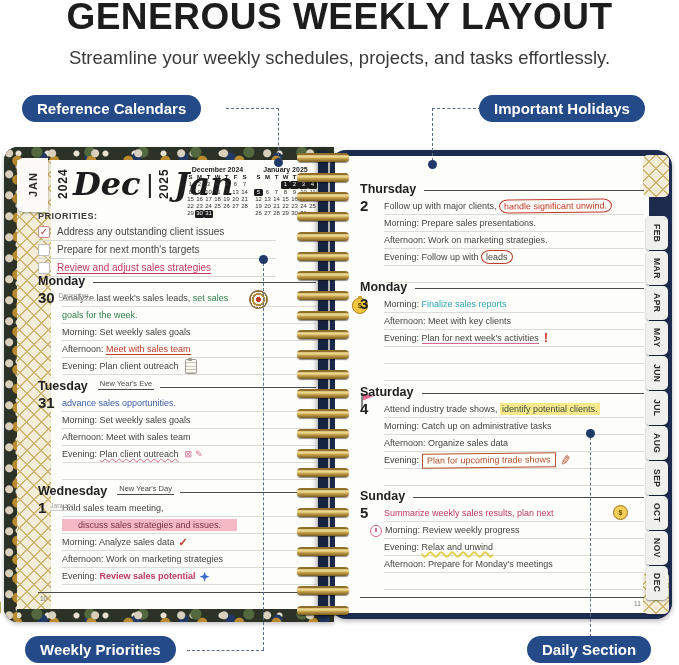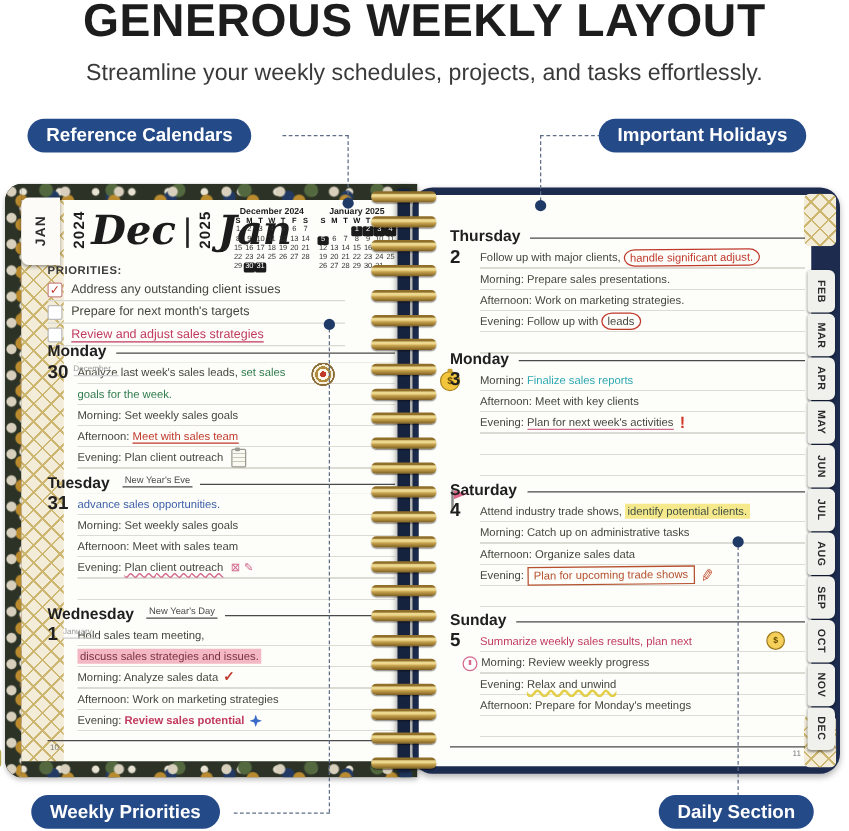--- a/index.html
+++ b/index.html
@@ -135,21 +135,21 @@
   .s-plain{color:#46463e;}
   .s-green{color:#2f7d4d;}
   .s-blue{color:#3b5ea8;}
   .s-teal{color:#2ea8b0;}
   .s-crimson{color:#c13a5e;}
   .s-crimson-bold{color:#c13a5e;font-weight:700;}
   .s-red-underline{color:#c0392b;border-bottom:1.2px solid #c0392b;padding-bottom:0;}
   .s-pink-underline-dark{color:#46463e;border-bottom:1.6px solid #d46a8e;}
   .s-pink-wavy{color:#46463e;text-decoration:underline wavy #d46a8e 1px;}
   .s-yellow-wavy{color:#46463e;text-decoration:underline wavy #e3cf4a 1.5px;}
-  .s-pink-highlight{background:#f3b8c3;color:#7a3344;padding:1px 2px;}
+  .s-pink-highlight{background:#f3b8c3;color:#7a3344;padding:1px 16px;}
   .s-yellow-highlight{background:#f6e98c;color:#3e4e42;padding:1px 2px;}
   .s-red-circle{color:#c0392b;border:1.3px solid #c0392b;border-radius:10px/8px;
     padding:0 4px;display:inline-block;line-height:12px;transform:rotate(-.5deg);}
   .s-dark-circle{color:#46463e;border:1.3px solid #c0392b;border-radius:10px/8px;
     padding:0 4px;display:inline-block;line-height:12px;}
   .s-orange-box{color:#b5502e;border:1.4px solid #b5502e;padding:0 4px;
     display:inline-block;line-height:13px;transform:rotate(-.6deg);}
 
   
   .ic{display:inline-block;vertical-align:middle;}
@@ -451,21 +451,21 @@
             </div>
           </div><span class="ic bubble-icon corner"></span></div>
         <div class="day-block side-right pos-3"><div class="day-header">
             <div class="day-name" style="display: inline;">Thursday</div>
             <div class="day-rule"></div>
           </div><div class="day-body">
             <div class="day-date">
               <div class="dnum">2</div>
             </div>
             <div class="day-lines">
-              <div class="hline"><span class="s-plain">Follow up with major clients, </span><span class="s-red-circle">handle significant adjust.</span></div>
+              <div class="hline"><span class="s-plain">Follow up with major clients, </span><span class="s-red-circle">handle significant unwind.</span></div>
               <div class="hline"><span class="s-plain">Morning: </span><span class="s-plain">Prepare sales presentations.</span></div>
               <div class="hline"><span class="s-plain">Afternoon: </span><span class="s-plain">Work on marketing strategies.</span></div>
               <div class="hline"><span class="s-plain">Evening: </span><span class="s-plain">Follow up with </span><span class="s-dark-circle">leads</span></div>
             </div>
           </div><span class="ic moneybag-icon corner">$</span></div>
         <div class="day-block side-right pos-4"><div class="day-header">
             <div class="day-name" style="display: inline;">Monday</div>
             <div class="day-rule"></div>
           </div><div class="day-body">
             <div class="day-date">

